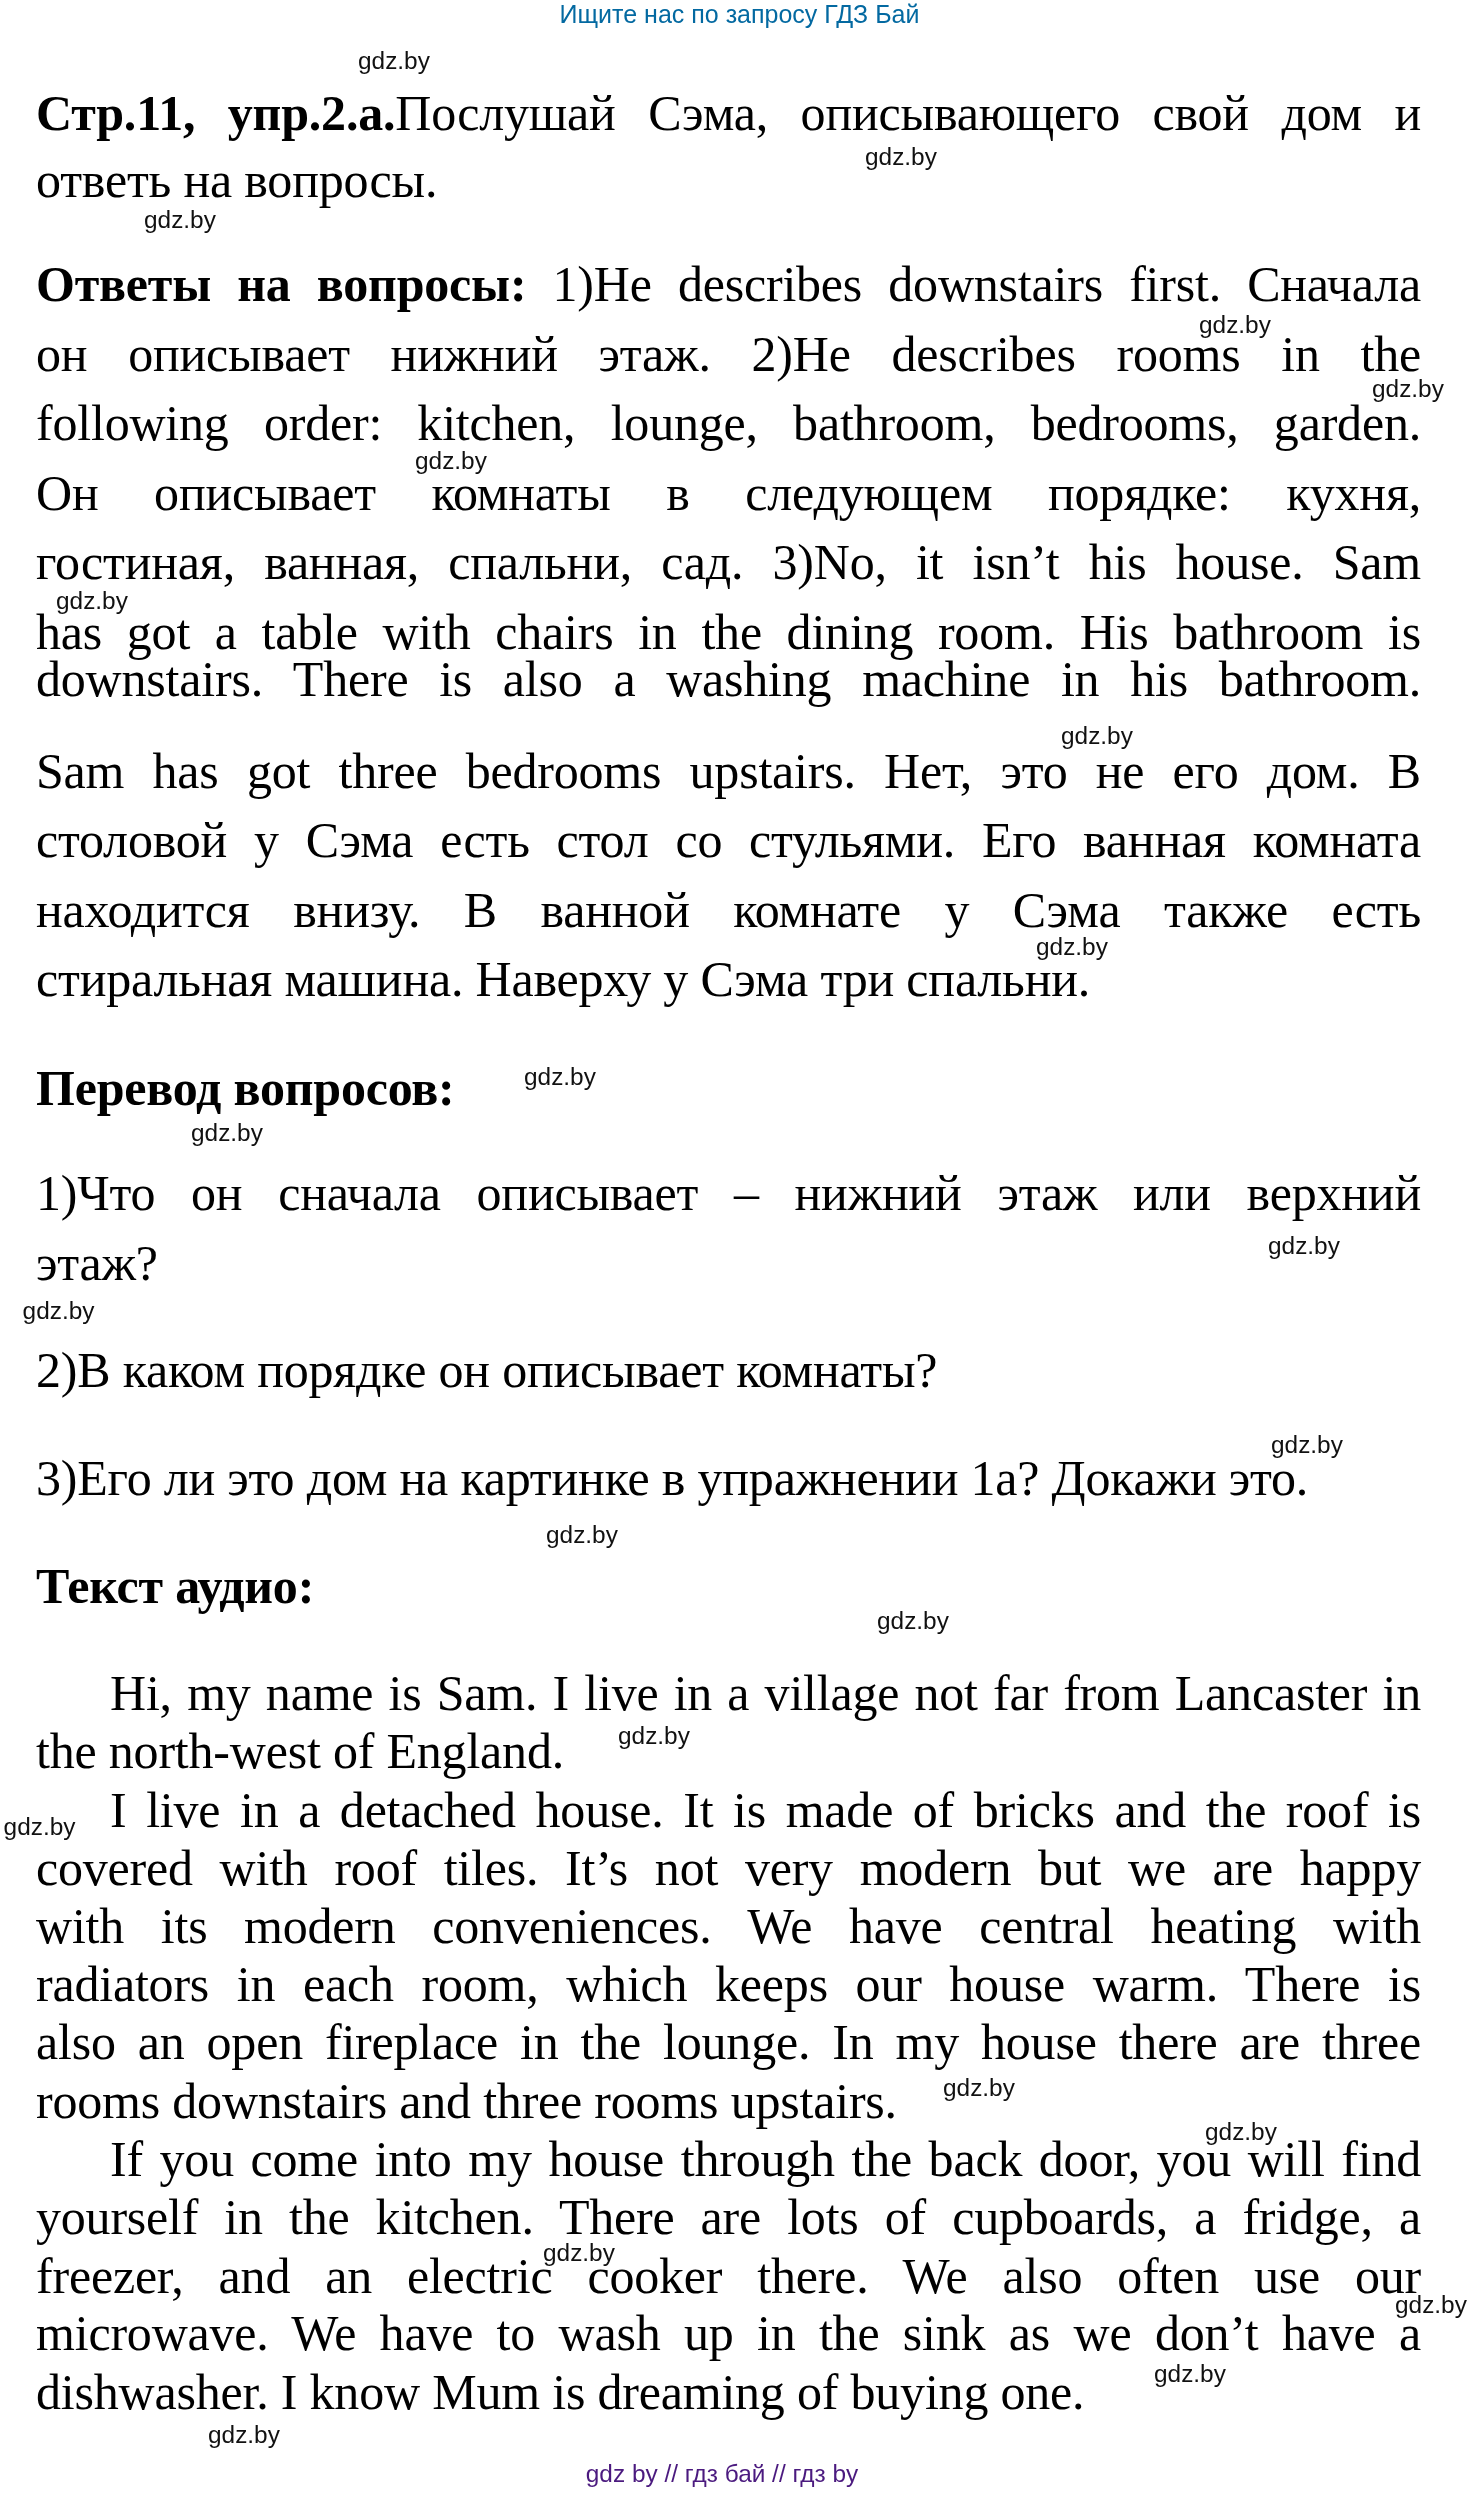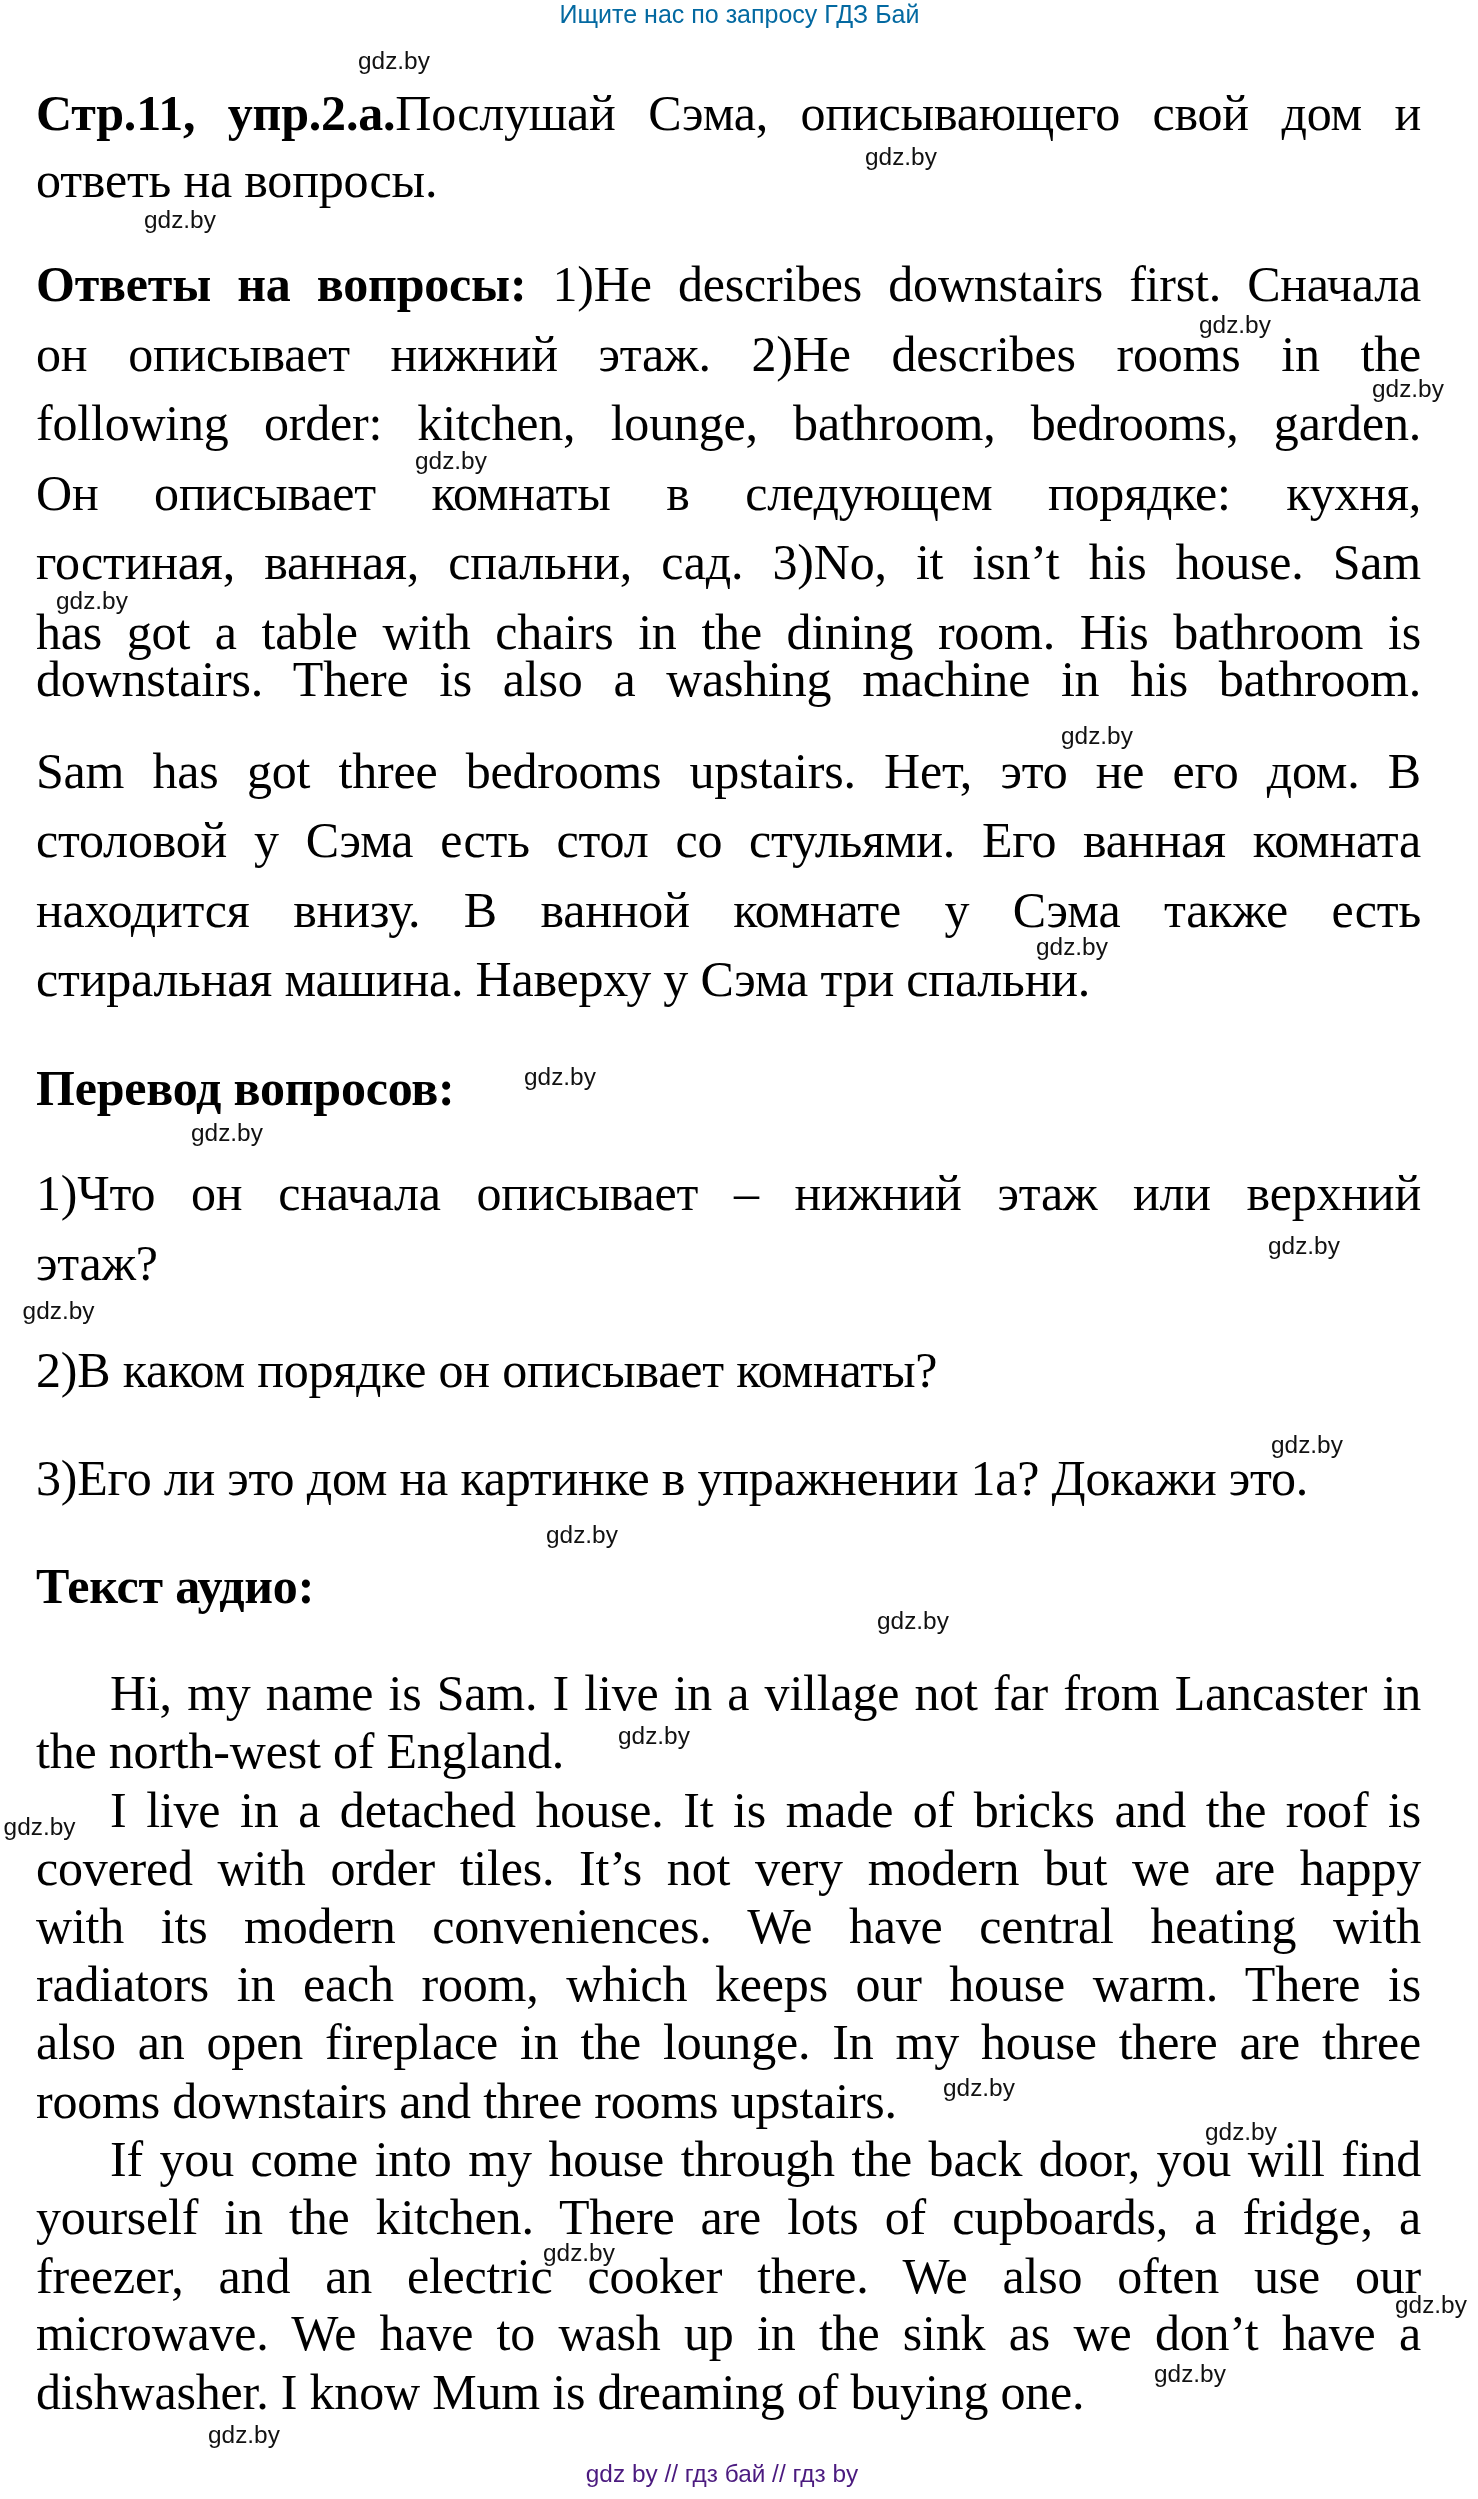--- a/index.html
+++ b/index.html
@@ -43,21 +43,21 @@
   <div class="line b" style="top:1061px">Перевод вопросов:</div>
   <div class="line just" style="top:1166px">1)Что он сначала описывает – нижний этаж или верхний</div>
   <div class="line" style="top:1236px">этаж?</div>
   <div class="line" style="top:1343px">2)В каком порядке он описывает комнаты?</div>
   <div class="line" style="top:1451px">3)Его ли это дом на картинке в упражнении 1а? Докажи это.</div>
 
   <div class="line b" style="top:1559px">Текст аудио:</div>
   <div class="line just indent" style="top:1666px">Hi, my name is Sam. I live in a village not far from Lancaster in</div>
   <div class="line" style="top:1724px">the north-west of England.</div>
   <div class="line just indent" style="top:1783px">I live in a detached house. It is made of bricks and the roof is</div>
-  <div class="line just" style="top:1841px">covered with order tiles. It’s not very modern but we are happy</div>
+  <div class="line just" style="top:1841px">covered with roof tiles. It’s not very modern but we are happy</div>
   <div class="line just" style="top:1899px">with its modern conveniences. We have central heating with</div>
   <div class="line just" style="top:1957px">radiators in each room, which keeps our house warm. There is</div>
   <div class="line just" style="top:2015px">also an open fireplace in the lounge. In my house there are three</div>
   <div class="line" style="top:2074px">rooms downstairs and three rooms upstairs.</div>
   <div class="line just indent" style="top:2132px">If you come into my house through the back door, you will find</div>
   <div class="line just" style="top:2190px">yourself in the kitchen. There are lots of cupboards, a fridge, a</div>
   <div class="line just" style="top:2249px">freezer, and an electric cooker there. We also often use our</div>
   <div class="line just" style="top:2306px">microwave. We have to wash up in the sink as we don’t have a</div>
   <div class="line" style="top:2365px">dishwasher. I know Mum is dreaming of buying one.</div>
 </div>

